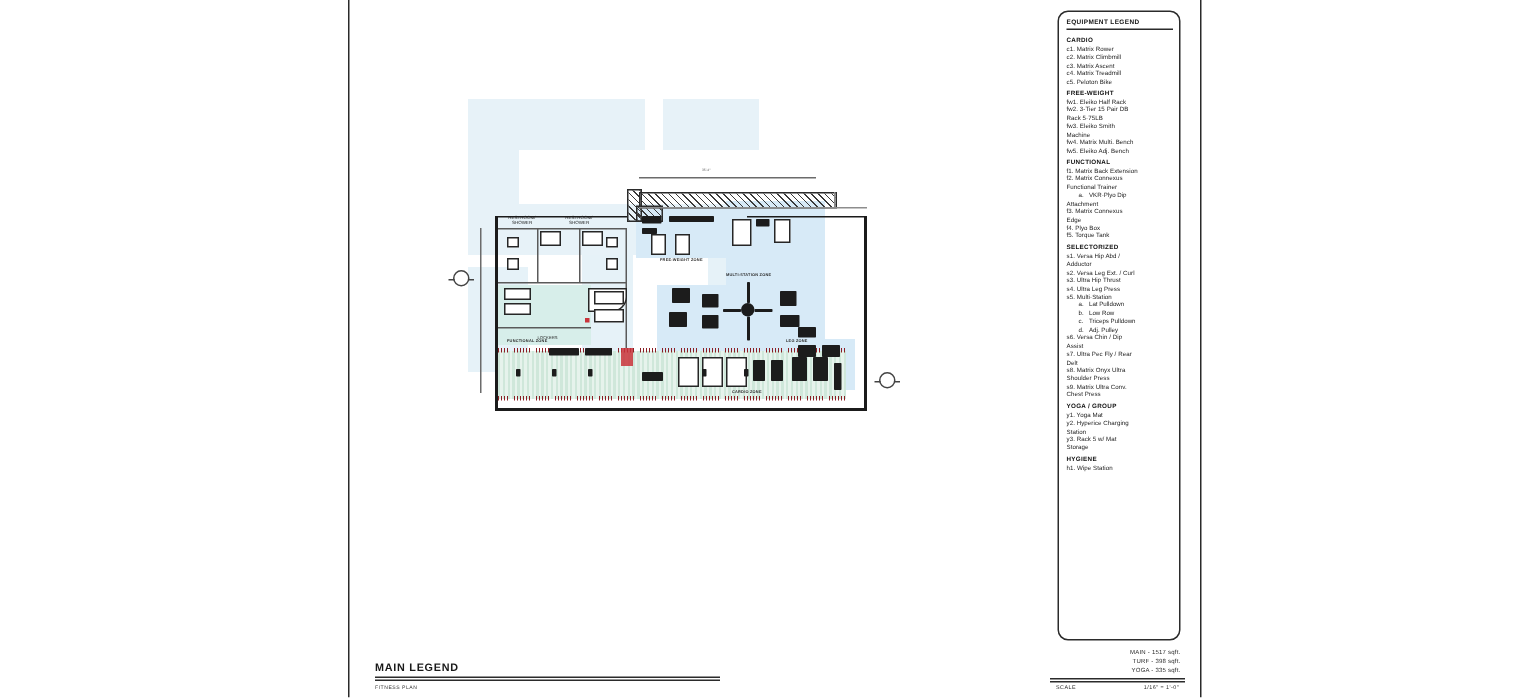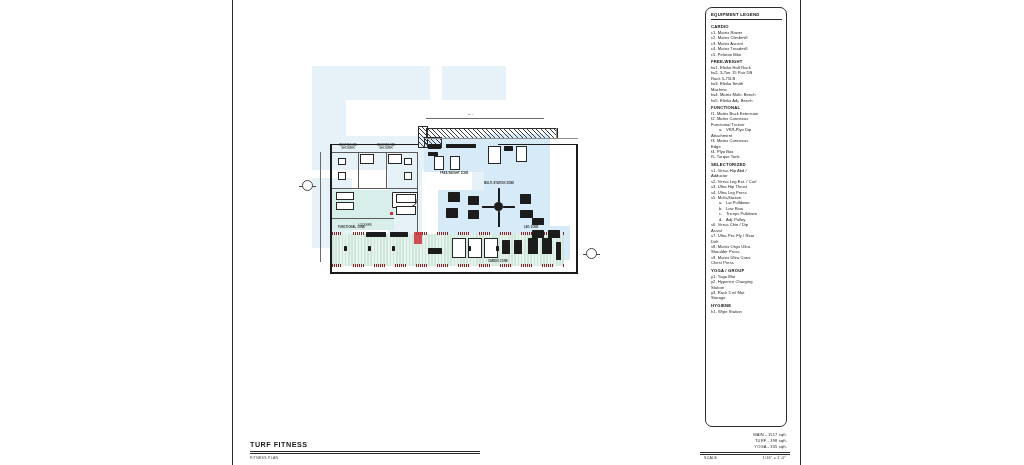--- a/index.html
+++ b/index.html
@@ -291,19 +291,19 @@
   <div class="scalebar">
     <div class="scale-rule"></div>
     <div class="scale-rule2"></div>
     <div class="scale-row">
       <span>SCALE</span>
       <span>1/16" = 1'-0"</span>
     </div>
   </div>
 
   <div class="ftitle">
-    <div class="t1">TURF FITNESS</div>
+    <div class="t1">MAIN LEGEND</div>
     <div class="hr1"></div>
     <div class="hr2"></div>
     <div class="t2">FITNESS PLAN</div>
   </div>
 
 </div>
 
 </body></html>

